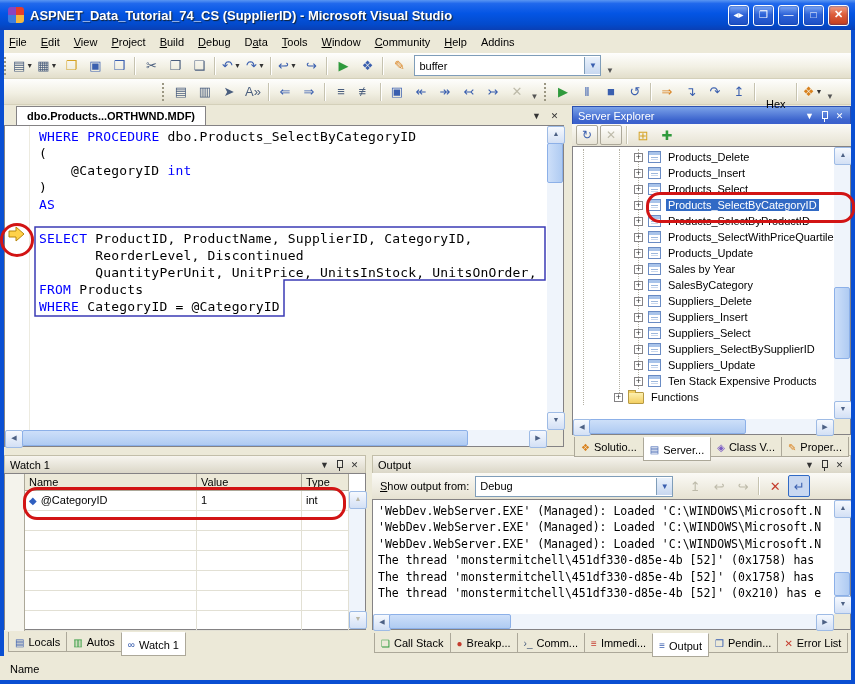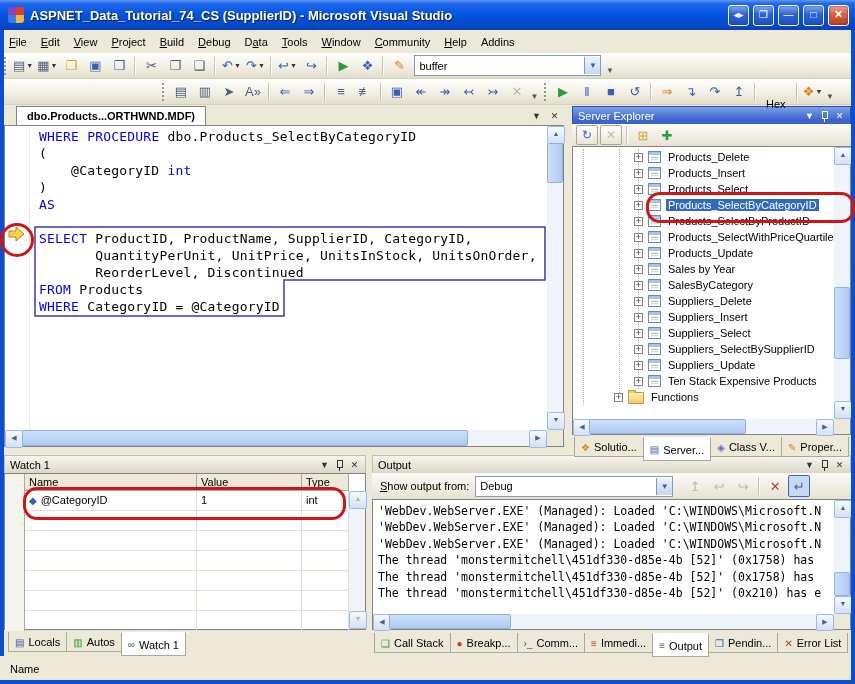--- a/index.html
+++ b/index.html
@@ -223,22 +223,22 @@
     <div id="codewrap">
       <div id="gutter"></div>
       <div id="code">
           <div class="cline"><span class="kw">WHERE</span><span> </span><span class="kw">PROCEDURE</span><span> dbo.Products_SelectByCategoryID</span></div>
           <div class="cline"><span>(</span></div>
           <div class="cline"><span>    @CategoryID </span><span class="kw">int</span></div>
           <div class="cline"><span>)</span></div>
           <div class="cline"><span class="kw">AS</span></div>
           <div class="cline"><span></span></div>
           <div class="cline"><span class="kw">SELECT</span><span> ProductID, ProductName, SupplierID, CategoryID,</span></div>
+          <div class="cline"><span>       ReorderLevel, Discontinued</span></div>
           <div class="cline"><span>       QuantityPerUnit, UnitPrice, UnitsInStock, UnitsOnOrder,</span></div>
-          <div class="cline"><span>       ReorderLevel, Discontinued</span></div>
           <div class="cline"><span class="kw">FROM</span><span> Products</span></div>
           <div class="cline"><span class="kw">WHERE</span><span> CategoryID = @CategoryID</span></div>
         </div>
       <svg id="stmt-overlay">
         <path d="M30 101 H540 V154 H279 V190 H30 Z" fill="none" stroke="#3B3BB5" stroke-width="1.5"></path>
         <path d="M4 105 h7 v-4 l8 7 -8 7 v-4 h-7 z" fill="#FFD24A" stroke="#B8860B" stroke-width="1"></path>
       </svg>
 
       <div class="sbv" style="right:0;top:0;bottom:16px;width:16px">
         <div class="sbar-btn" style="top:0">▲</div>

